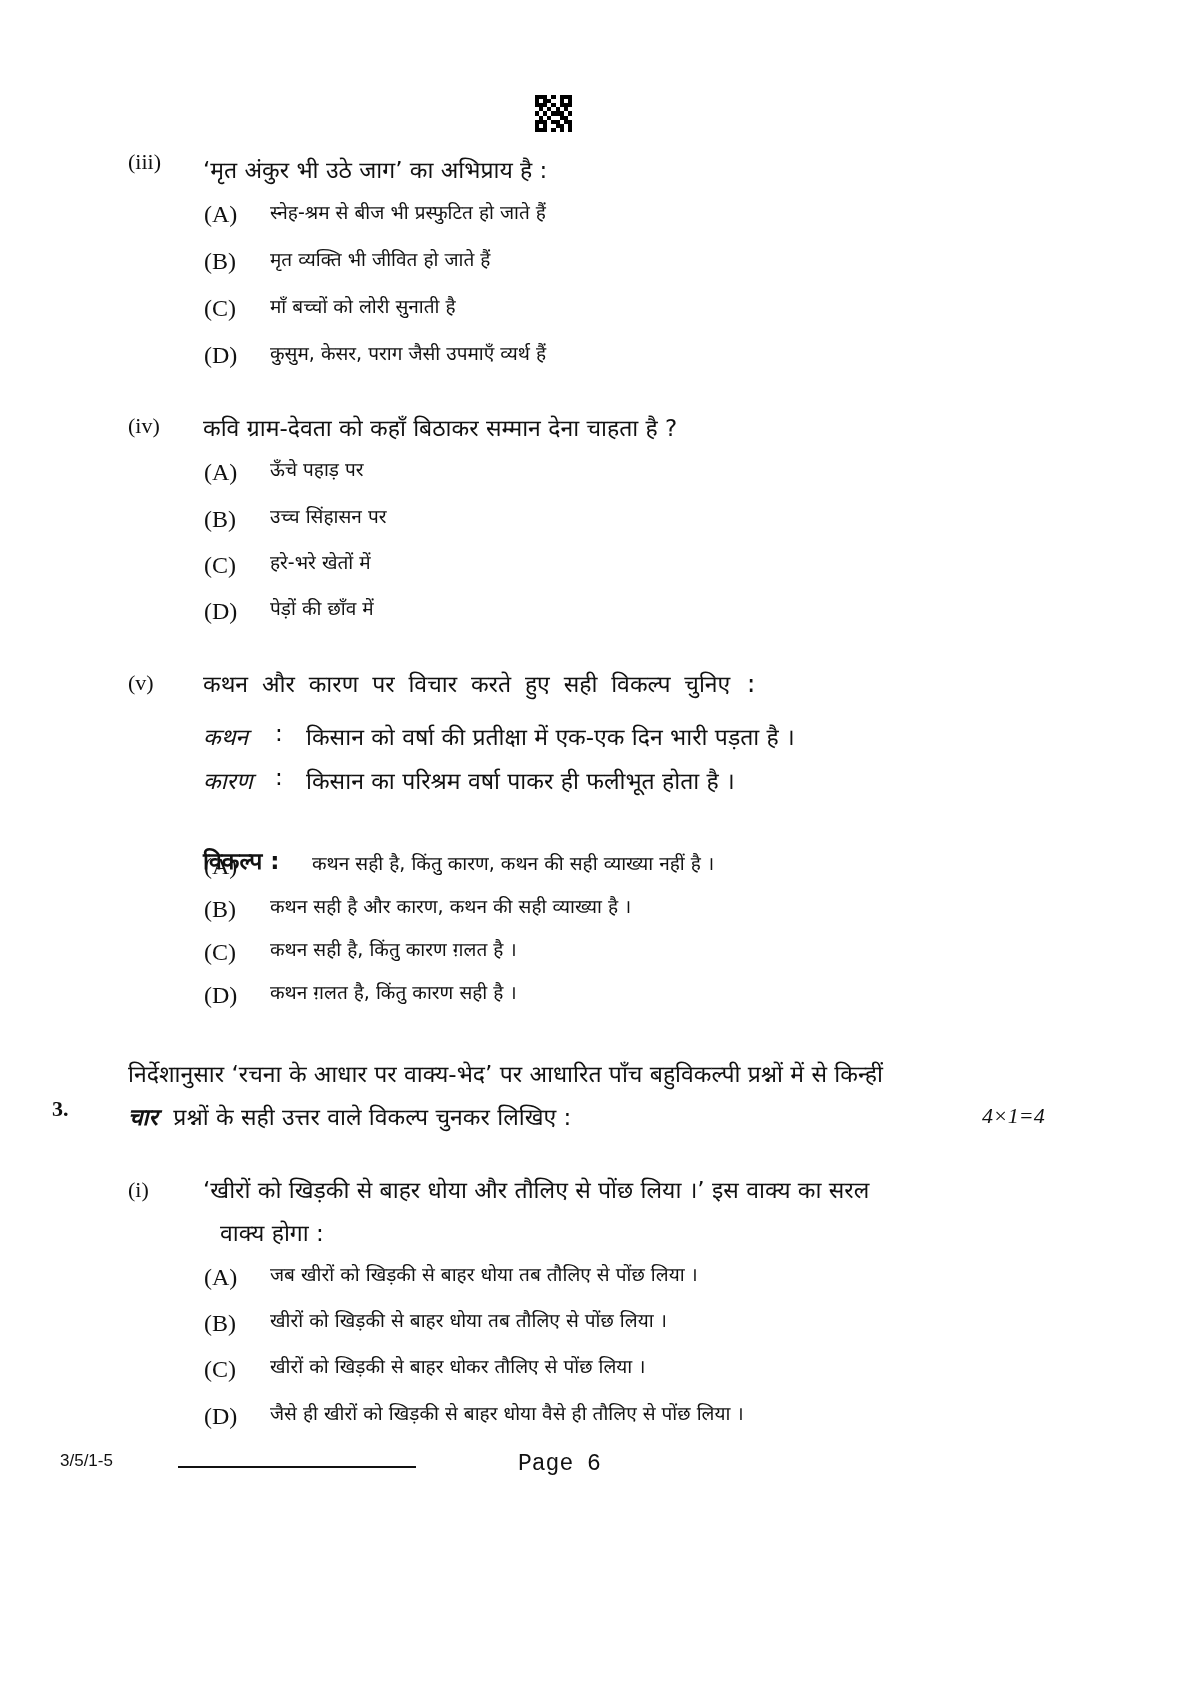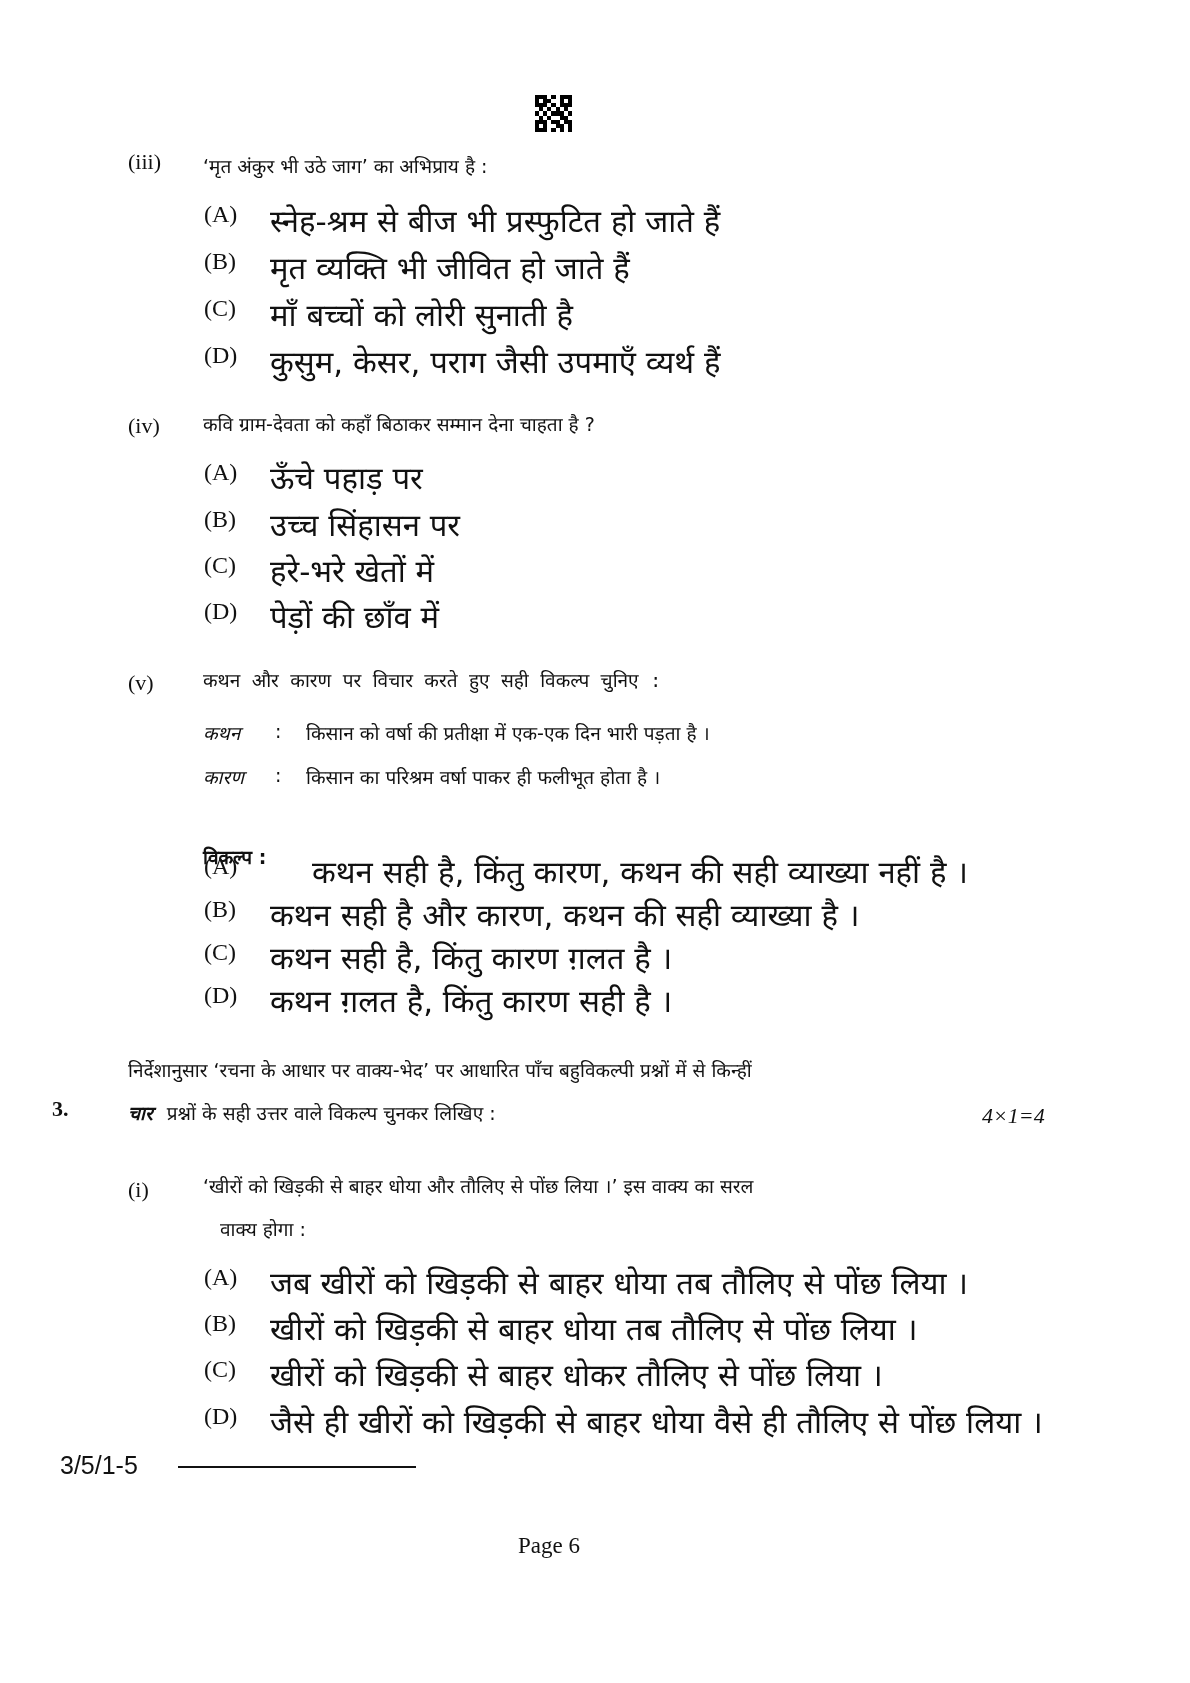--- a/index.html
+++ b/index.html
@@ -9,28 +9,28 @@
       color: #111111;
     }
     .abs { position: absolute; }
     .qr {
       left: 535px; top: 95px; width: 37px; height: 37px;
       display: grid; grid-template-columns: repeat(9, 1fr); grid-template-rows: repeat(9, 1fr);
     }
     .qr span { background: #000; }
     .qr span.w { background: transparent; }
     .opt-label { position: absolute; font-family: "Liberation Serif", serif; font-size: 24px; }
-    .opt-text { position: absolute; font-family: "DejaVu Sans", sans-serif; font-size: 31px; white-space: nowrap; }
+    .opt-text { position: absolute; font-family: "DejaVu Sans", sans-serif; font-size: 19px; white-space: nowrap; }
     .qnum { position: absolute; font-family: "Liberation Serif", serif; font-size: 22px; }
-    .qtext { position: absolute; font-family: "DejaVu Sans", sans-serif; font-size: 19px; white-space: nowrap; }
+    .qtext { position: absolute; font-family: "DejaVu Sans", sans-serif; font-size: 23px; white-space: nowrap; }
     .it { font-style: italic; }
     .bold { font-weight: bold; margin-top: 36px; }
-    .footer-code { left: 60px; top: 1451px; font-family: "Liberation Sans", sans-serif; font-size: 25px; }
+    .footer-code { left: 60px; top: 1451px; font-family: "Liberation Sans", sans-serif; font-size: 17px; }
     .footer-rule { left: 178px; top: 1466px; width: 238px; height: 2px; background: #111; }
-    .footer-page { left: 518px; top: 1533px; font-family: Liberation Serif, serif; font-size: 23px; }
+    .footer-page { left: 518px; top: 1451px; font-family: Liberation Mono, monospace; font-size: 23px; }
   </style>
 </head>
 <body>
 
 <div class="abs qr">
   <span></span>
     <span></span>
     <span></span>
     <span class="w"></span>
     <span></span>

